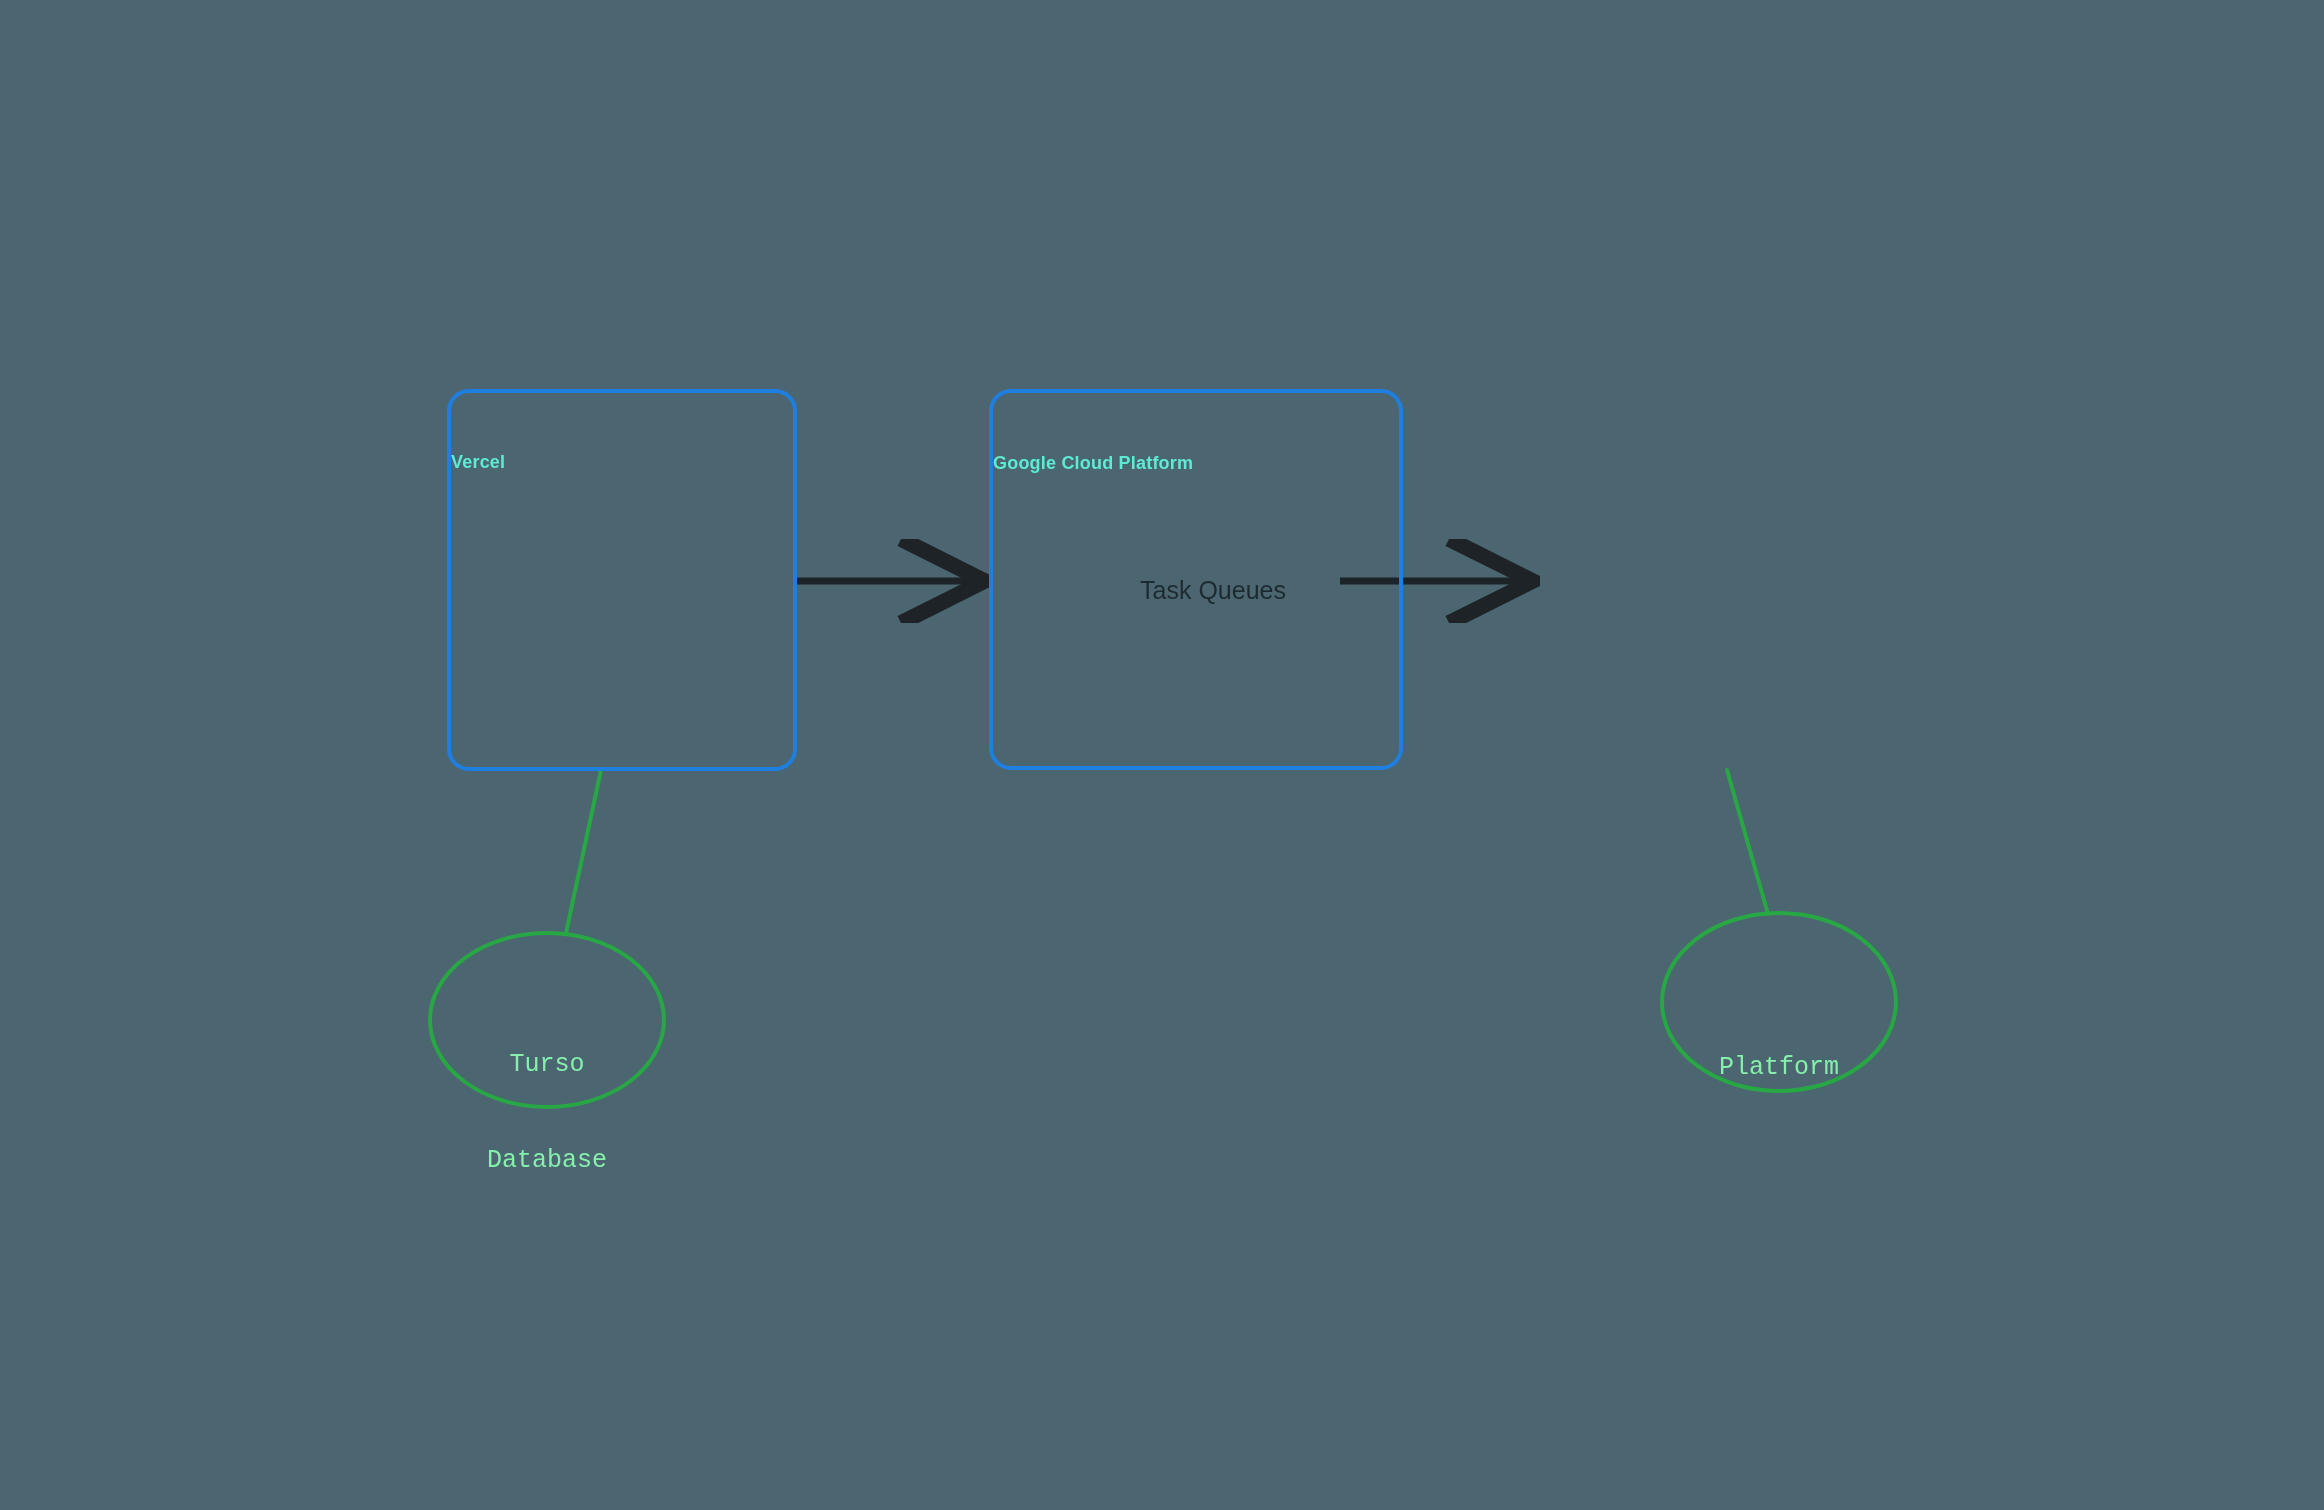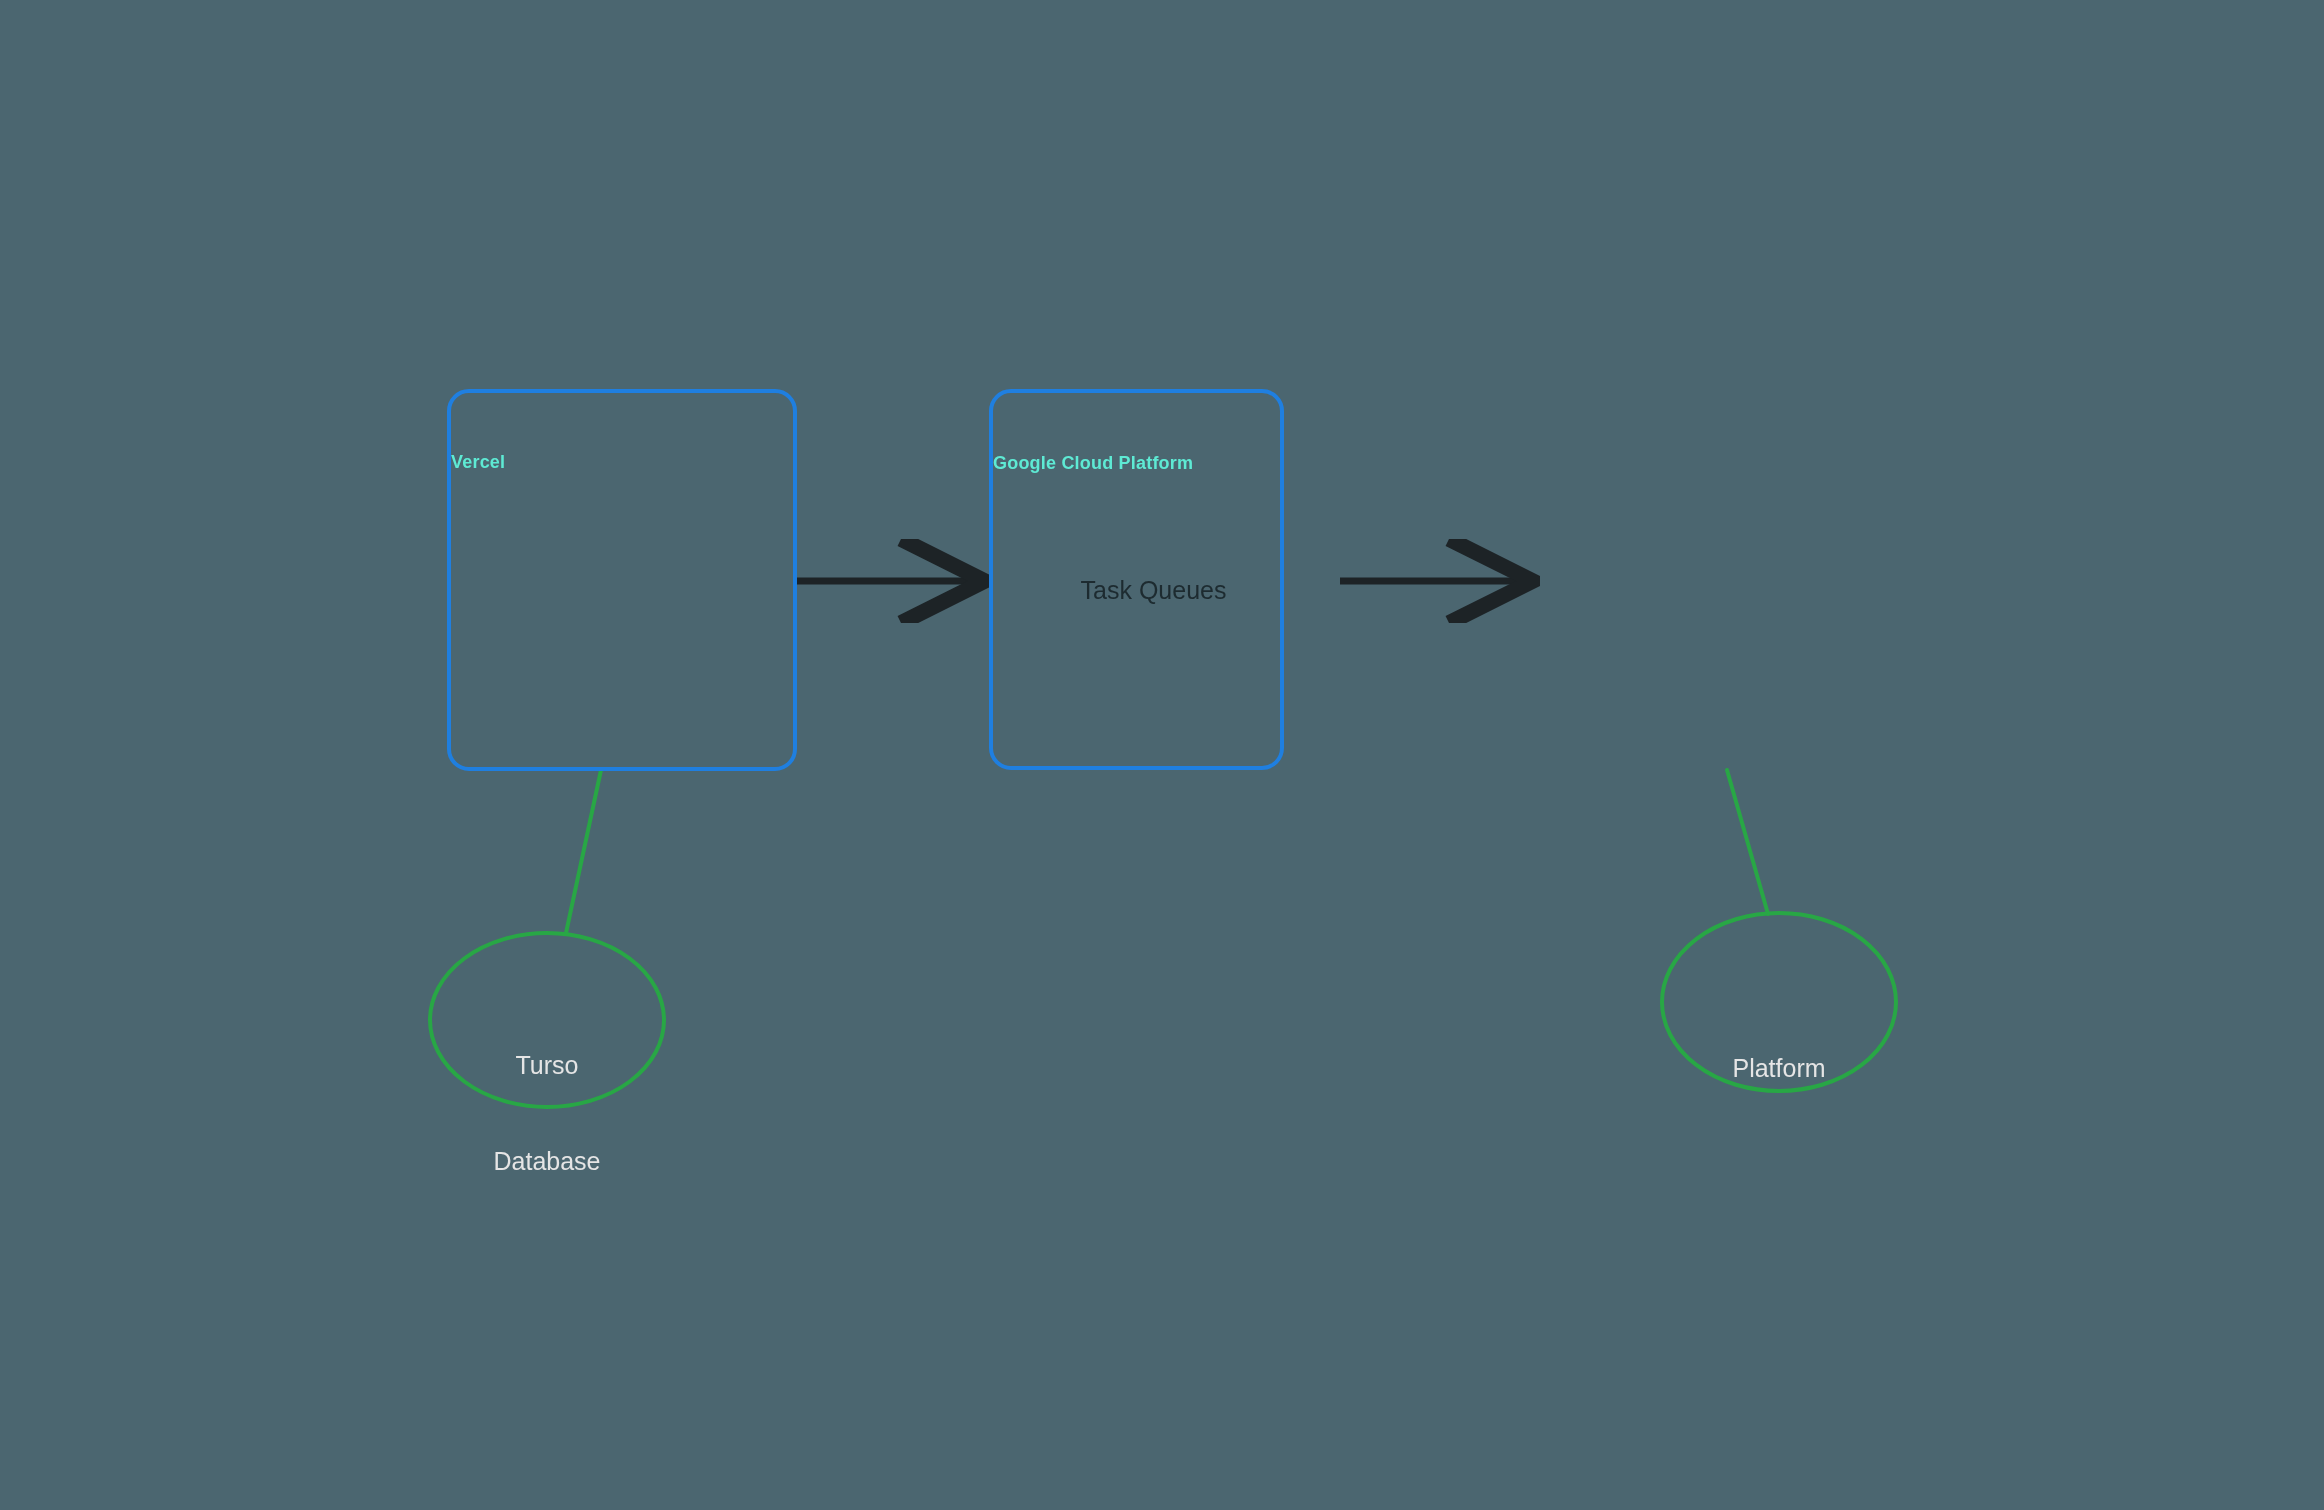--- a/index.html
+++ b/index.html
@@ -60,24 +60,25 @@
     color: #1d2b30;
     font-size: 25px;
     white-space: nowrap;
     margin-left: 34px;
   }
   .ellipse-label {
     position: absolute;
     left: 0;
     right: 0;
     text-align: center;
-    color: #e5e5e5;
+    color: #86efac;
     font-size: 25px;
     line-height: 1.28;
     white-space: pre;
+    font-family: Liberation Mono, monospace;
   }
   .ellipse-label .ln { display: block; }
 </style>
 </head>
 <body>
 
 <div id="canvas">
 
   <svg id="edges" viewBox="0 0 2324 1510" width="2324" height="1510" xmlns="http://www.w3.org/2000/svg">
     <defs>
@@ -108,21 +109,21 @@
 
     <g>
       <ellipse cx="1779" cy="1002" rx="117" ry="89" fill="none" stroke="#28a745" stroke-width="4"></ellipse>
     </g>
   </svg>
 
   <div class="node-box" style="left:447px; top:389px; width:350px; height:382px;">
     <div class="node-title" style="top:59px;">Vercel</div>
   </div>
 
-  <div class="node-box" style="left:989px; top:389px; width:295px; height:381px;">
+  <div class="node-box" style="left:989px; top:389px; width:414px; height:381px;">
     <div class="node-title" style="top:60px;">Google Cloud Platform</div>
     <div class="center-text" style="top:183px;">Task Queues</div>
   </div>
 
 
   <div class="ellipse-label" style="left:430px; top:985px; width:234px;">
     <span class="ln">Turso</span>
     <span class="ln">Database</span>
   </div>
 

